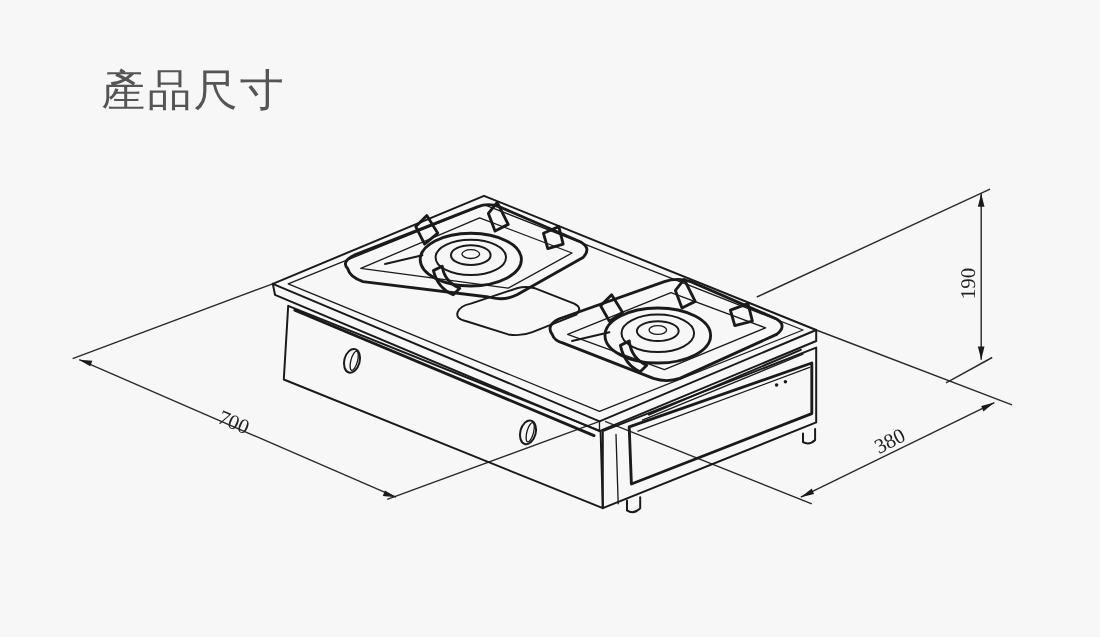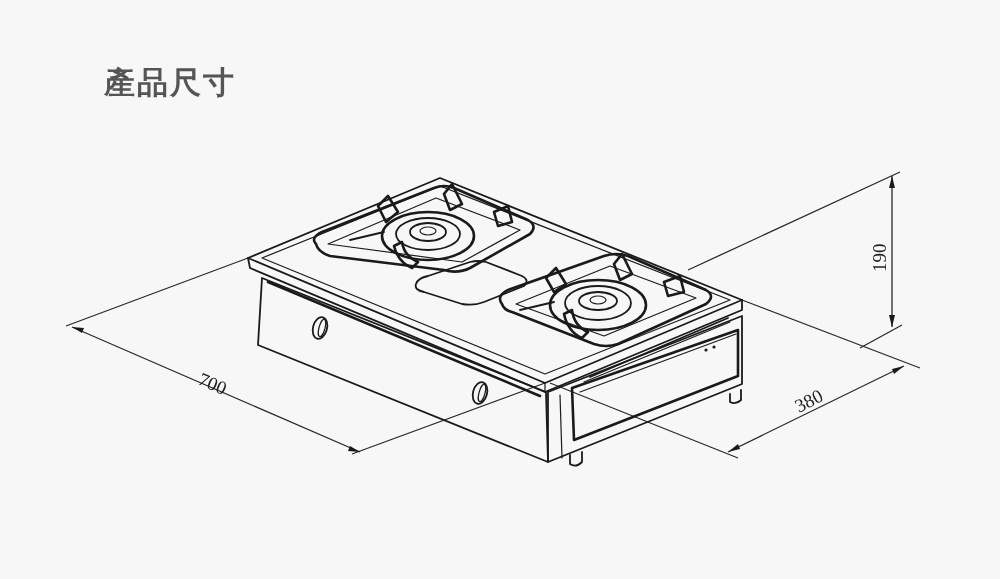--- a/index.html
+++ b/index.html
@@ -9,28 +9,28 @@
     }
     body {
       width: 1000px;
       height: 579px;
       position: relative;
       overflow: hidden;
       font-family: "DejaVu Sans", sans-serif;
     }
     .page-title {
       position: absolute;
-      left: 104px;
+      left: 92px;
       top: 56px;
-      font-size: 31px;
+      font-size: 40px;
       line-height: 52px;
       color: #555555;
       letter-spacing: 2px;
       font-family: "DejaVu Sans", sans-serif;
-      font-weight: bold;
+      font-weight: normal;
     }
     .drawing {
       position: absolute;
       left: 0;
       top: 0;
       width: 1000px;
       height: 579px;
     }
     .dim-label {
       font-family: "Liberation Serif", "DejaVu Serif", serif;

